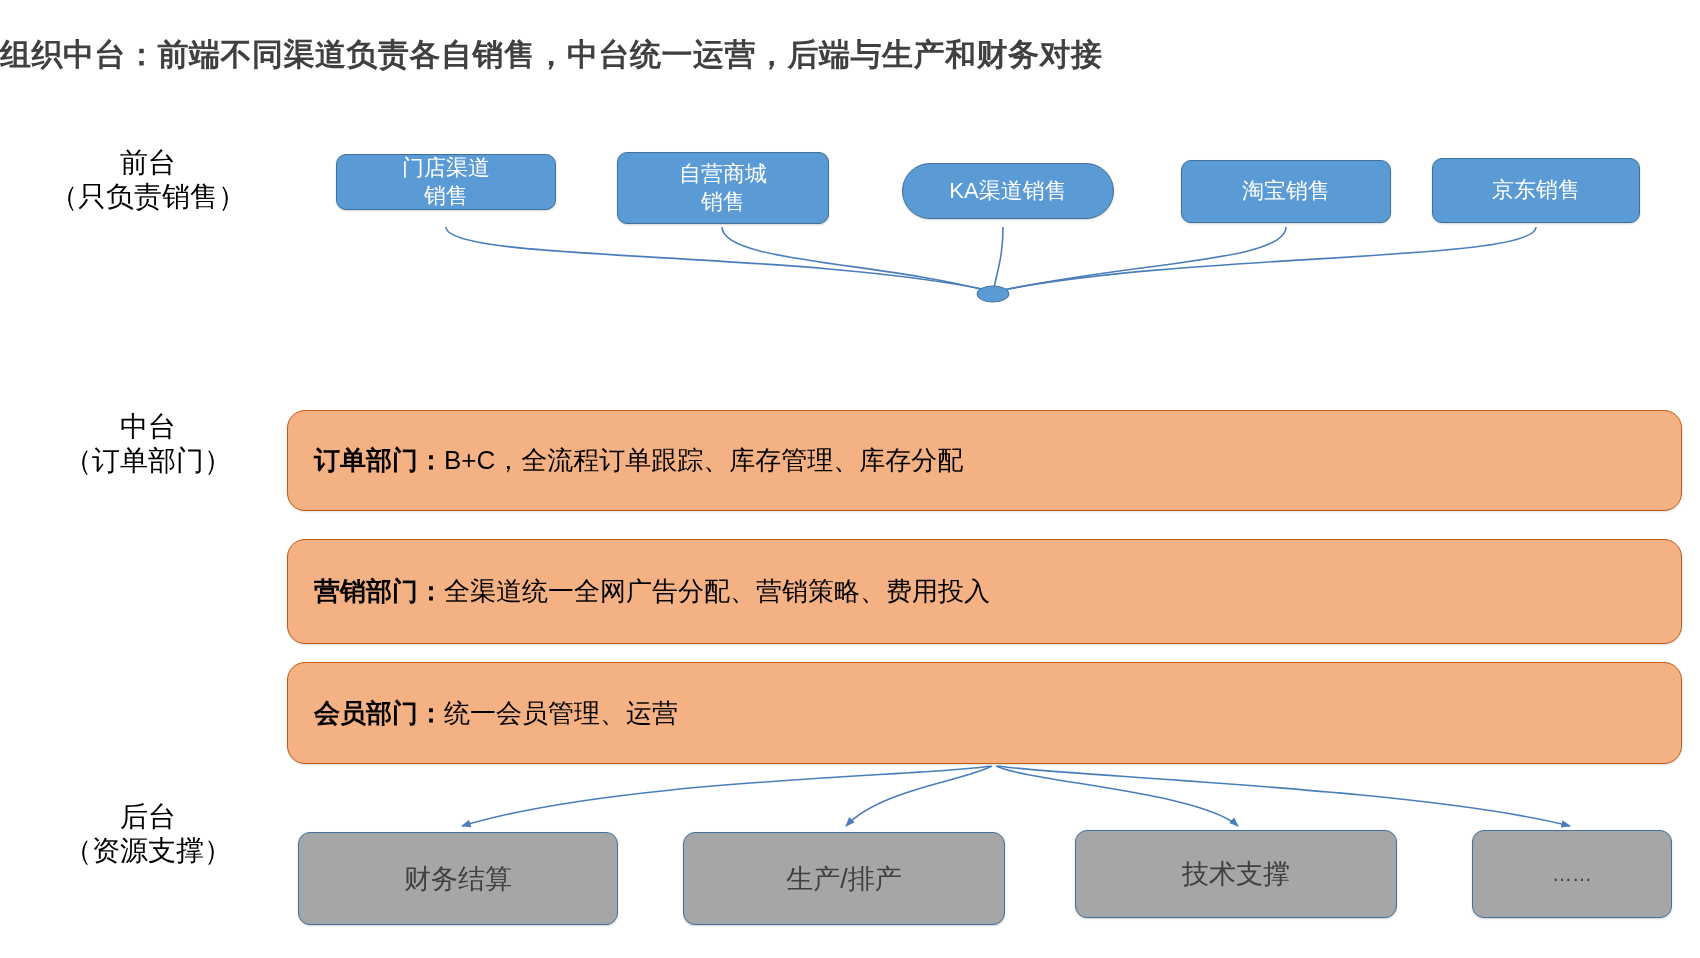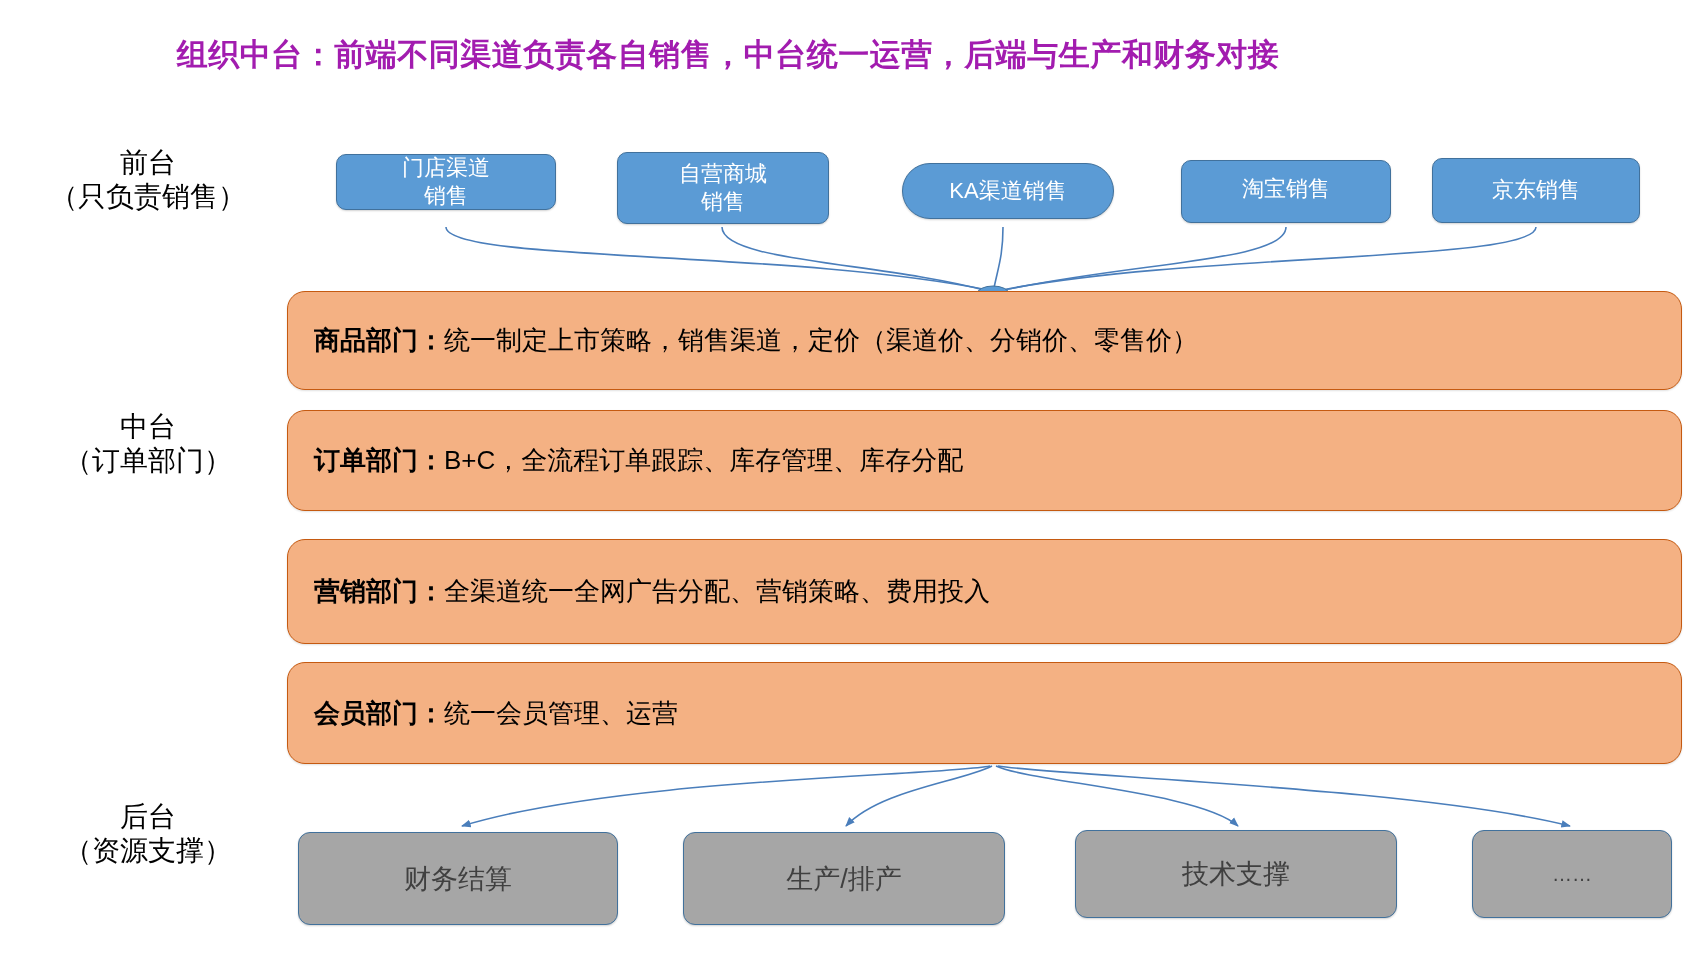--- a/index.html
+++ b/index.html
@@ -29,24 +29,23 @@
     height: 958px;
     pointer-events: none;
   }
 
   
   .title {
     position: absolute;
     left: 0;
     top: 34px;
     width: 1456px;
-    text-align: center;
     font-size: 31px;
     font-weight: bold;
-    color: #a21caf;
+    color: #404040;
     letter-spacing: 0.5px;
     white-space: nowrap;
   }
 
   
   .tier-label {
     position: absolute;
     width: 260px;
     left: 18px;
     text-align: center;
@@ -171,36 +170,31 @@
     <span>
       <span>自营商城</span>
       <span>销售</span>
     </span>
   </div>
   <div class="front-box" style="left:902px; top:163px; width:212px; height:56px;border-radius:29px;">
     <span>
       <span>KA渠道销售</span>
     </span>
   </div>
-  <div class="front-box" style="left:1181px; top:160px; width:210px; height:63px;font-family:Liberation Mono, monospace;">
+  <div class="front-box" style="left:1181px; top:160px; width:210px; height:63px;">
     <span>
       <span>淘宝销售</span>
     </span>
   </div>
   <div class="front-box" style="left:1432px; top:158px; width:208px; height:65px;">
     <span>
       <span>京东销售</span>
     </span>
   </div>
 
-  <div class="mid-bar" style="top:291px; height:99px;">
-    <div class="bar-text">
-      <b>商品部门：</b><span>统一制定上市策略，销售渠道，定价（渠道价、分销价、零售价）</span>
-    </div>
-  </div>
   <div class="mid-bar" style="top:410px; height:101px;">
     <div class="bar-text">
       <b>订单部门：</b><span>B+C，全流程订单跟踪、库存管理、库存分配</span>
     </div>
   </div>
   <div class="mid-bar" style="top:539px; height:105px;">
     <div class="bar-text">
       <b>营销部门：</b><span>全渠道统一全网广告分配、营销策略、费用投入</span>
     </div>
   </div>

